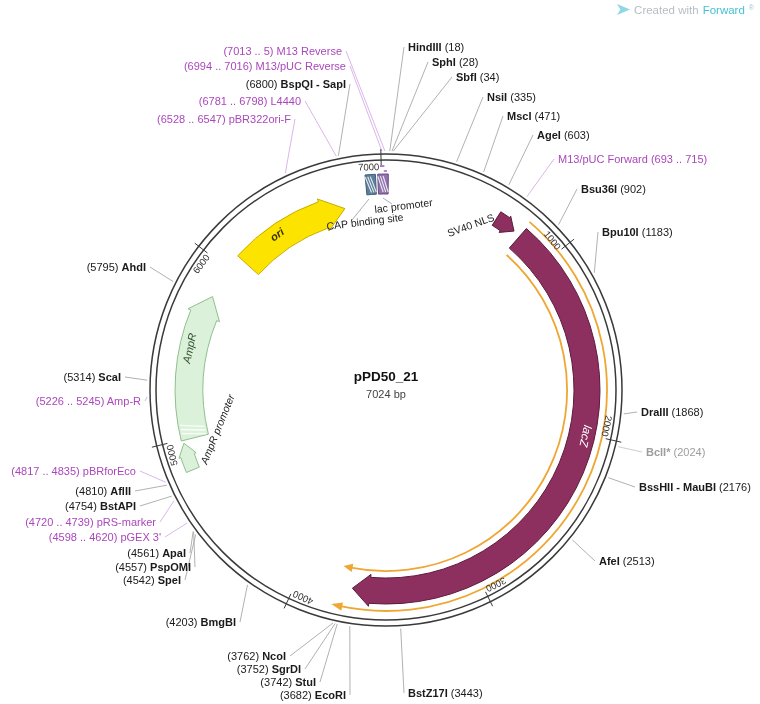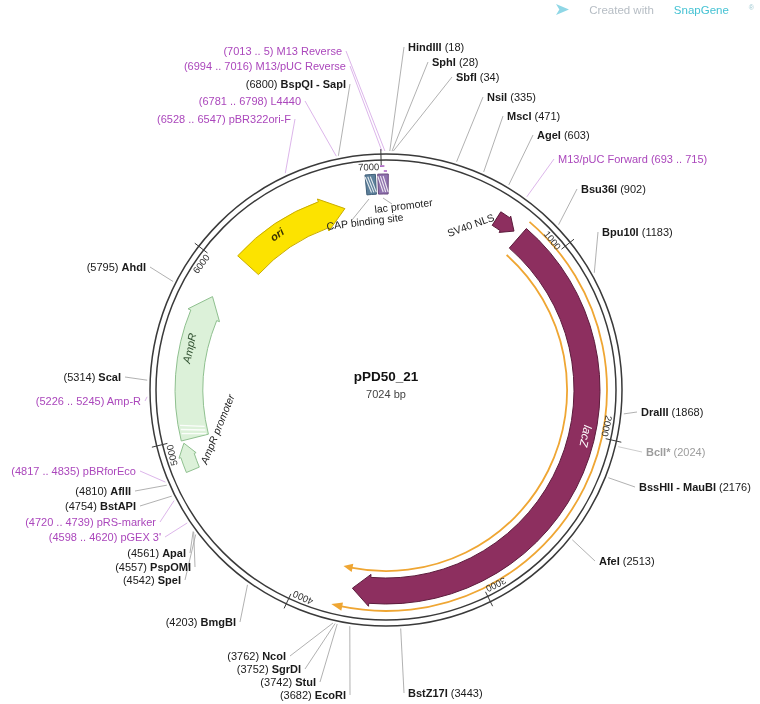--- a/index.html
+++ b/index.html
@@ -1,34 +1,34 @@
 <!DOCTYPE html>
 <html><head>
 <meta charset="utf-8">
 <style>
   html,body{margin:0;padding:0;background:#ffffff;}
   body{font-family:"Liberation Sans",sans-serif;}
   .page{position:relative;width:760px;height:704px;background:#ffffff;overflow:hidden;}
-  .watermark{position:absolute;top:3px;right:6px;display:flex;align-items:center;gap:20px;
+  .watermark{position:absolute;top:3px;right:6px;display:flex;align-items:center;gap:4px;
              font-size:11.5px;color:#b6bdc4;z-index:5;}
   .watermark .wm-brand{color:#45c2d3;}
   .watermark .wm-reg{font-size:7px;vertical-align:super;color:#9fc9d2;align-self:flex-start;margin-top:1px;}
   svg.map{position:absolute;left:0;top:0;}
   svg text{font-family:"Liberation Sans",sans-serif;}
 </style>
 </head>
 <body>
 
 <div class="page">
   <div class="watermark">
     <svg width="13" height="13" viewBox="0 0 14 14">
       <path d="M0 1 L14 7 L0 13 L3.6 7 Z" fill="#8fd7e6"></path>
     </svg>
     <span class="wm-pre">Created with</span>
-    <span class="wm-brand">SnapGene</span>
+    <span class="wm-brand">Forward</span>
     <span class="wm-reg">®</span>
   </div>
   <svg class="map" id="map" viewBox="0 0 760 704" width="760" height="704">
       <g>
         <line x1="404" y1="47" x2="389.8" y2="151.0" stroke="#a8a8a8" stroke-width="0.9"></line>
         <line x1="428" y1="62" x2="392.0" y2="151.1" stroke="#a8a8a8" stroke-width="0.9"></line>
         <line x1="452" y1="77" x2="393.3" y2="151.1" stroke="#a8a8a8" stroke-width="0.9"></line>
         <line x1="483" y1="97" x2="456.6" y2="161.7" stroke="#a8a8a8" stroke-width="0.9"></line>
         <line x1="503" y1="116" x2="483.7" y2="171.9" stroke="#a8a8a8" stroke-width="0.9"></line>
         <line x1="533" y1="135" x2="508.8" y2="184.9" stroke="#a8a8a8" stroke-width="0.9"></line>

